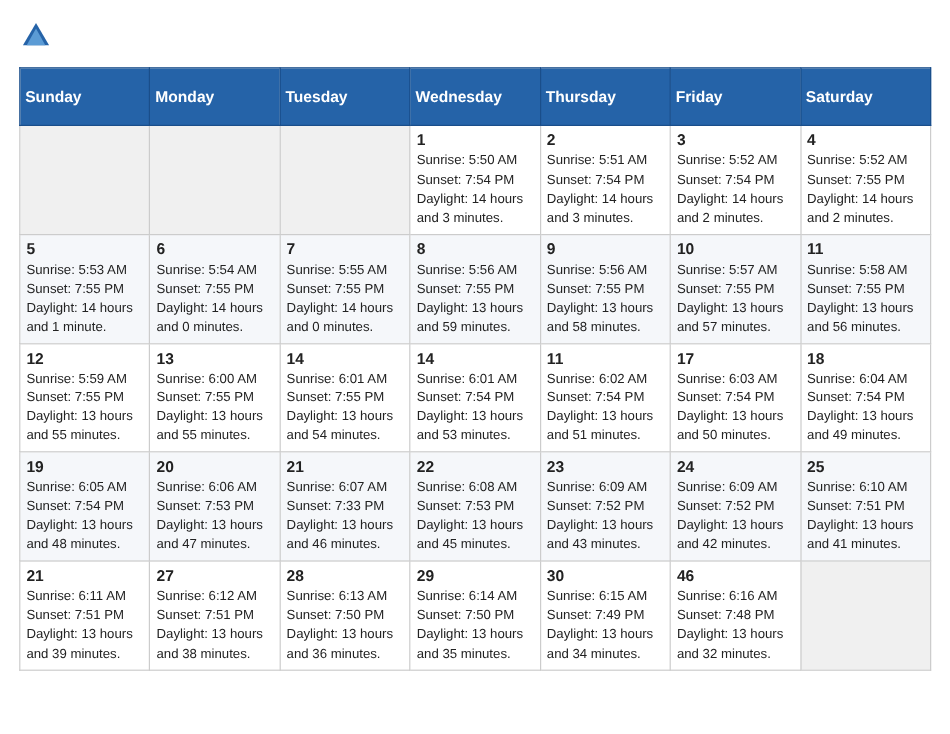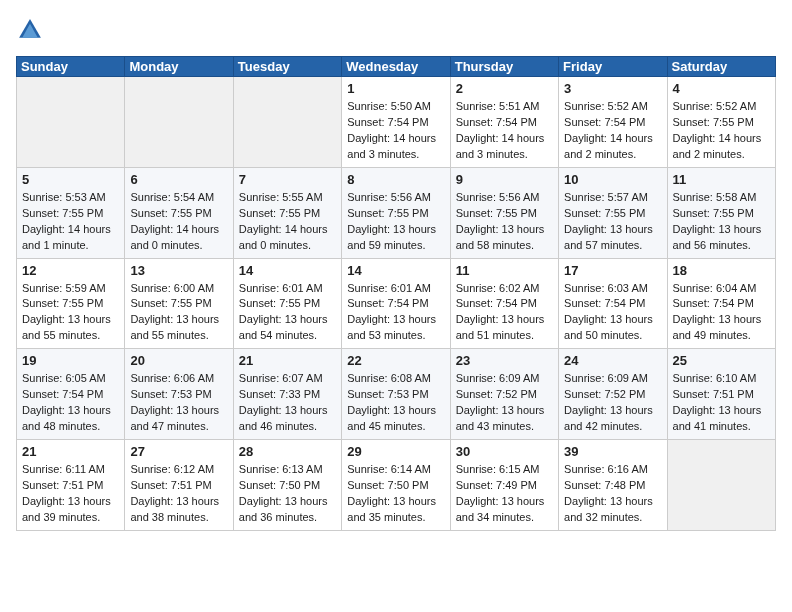--- a/index.html
+++ b/index.html
@@ -50,21 +50,21 @@
     table {
       width: 100%;
       border-collapse: collapse;
       table-layout: fixed;
     }
     thead tr th {
       background: #2563a8;
       color: #fff;
       font-size: 13px;
       font-weight: bold;
-      padding: 2px 4px;
+      padding: 16px 4px;
       text-align: left;
       border: 1px solid #1a4e8a;
     }
     tbody tr td {
       border: 1px solid #ccc;
       vertical-align: top;
       padding: 4px 5px;
       height: 85px;
       font-size: 11px;
       color: #222;
@@ -337,21 +337,21 @@
 and 35 minutes.</div>
         </td>
         <td>
           <span class="day-number">30</span>
           <div class="day-info">Sunrise: 6:15 AM
 Sunset: 7:49 PM
 Daylight: 13 hours
 and 34 minutes.</div>
         </td>
         <td>
-          <span class="day-number">39</span>
+          <span class="day-number">46</span>
           <div class="day-info">Sunrise: 6:16 AM
 Sunset: 7:48 PM
 Daylight: 13 hours
 and 32 minutes.</div>
         </td>
         <td class="empty-cell"></td>
       </tr>
     </tbody>
 </table>
 

